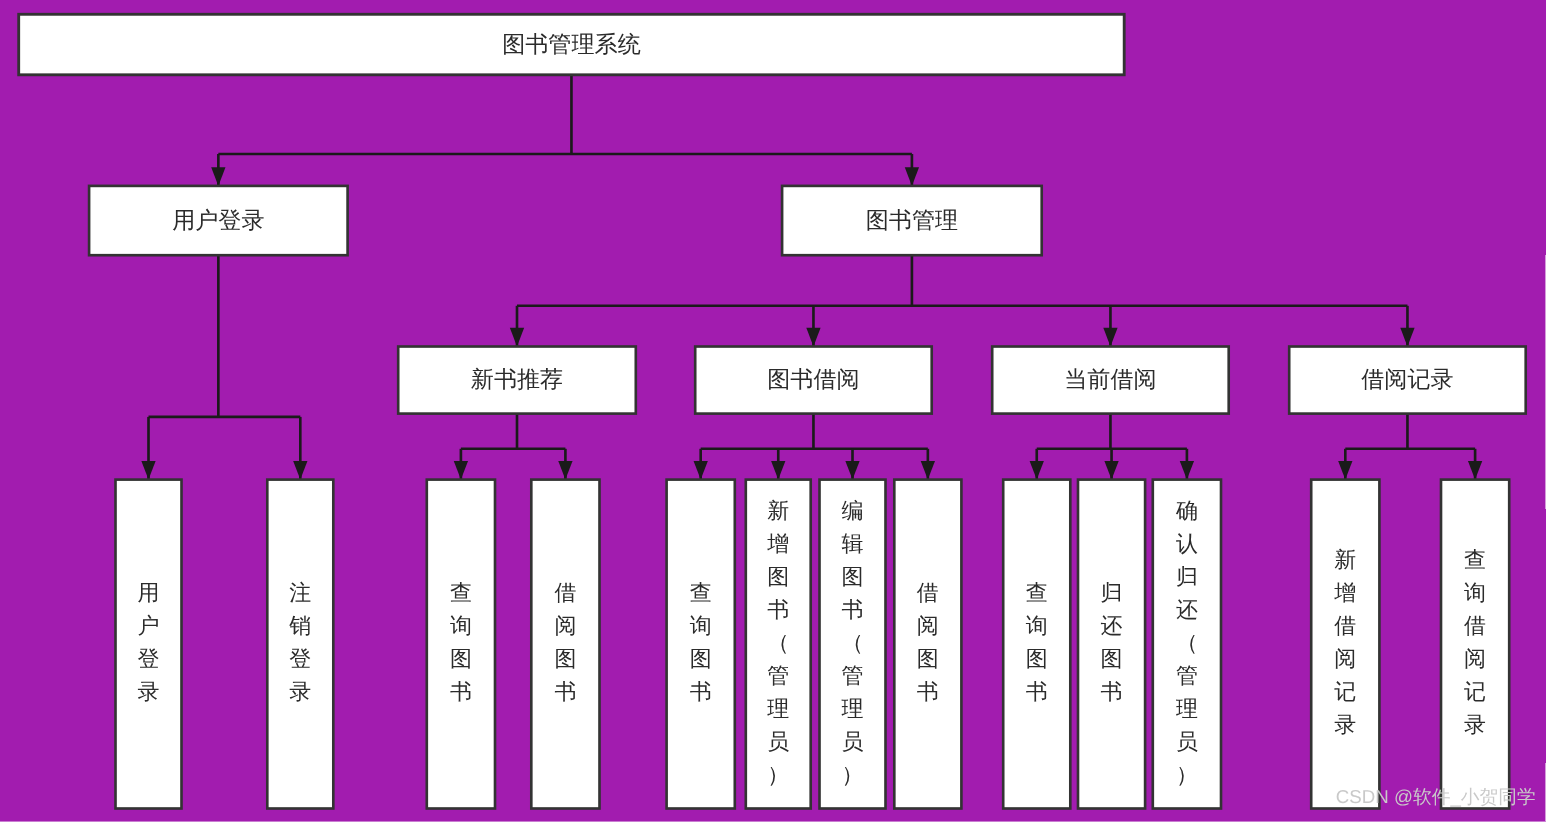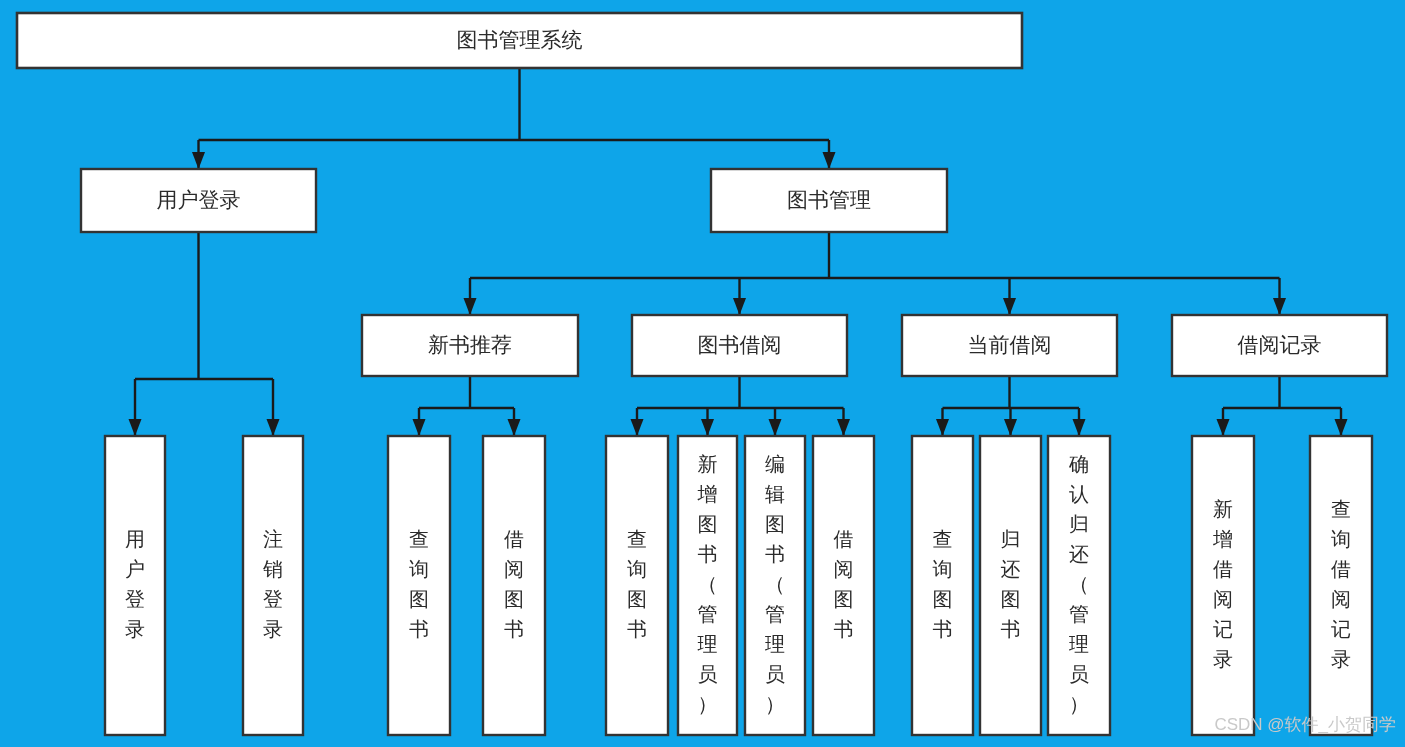--- a/index.html
+++ b/index.html
@@ -11,21 +11,21 @@
   body {
     width: 1405px;
     height: 747px;
     font-family: "Liberation Sans", "DejaVu Sans", sans-serif;
     overflow: hidden;
   }
   #diagram-root {
     position: relative;
     width: 1405px;
     height: 747px;
-    background: #0ea5e9;
+    background: #a21caf;
   }
   svg.diagram-canvas {
     position: absolute;
     left: 0;
     top: 0;
     width: 1405px;
     height: 747px;
     display: block;
   }
   .node-box {

